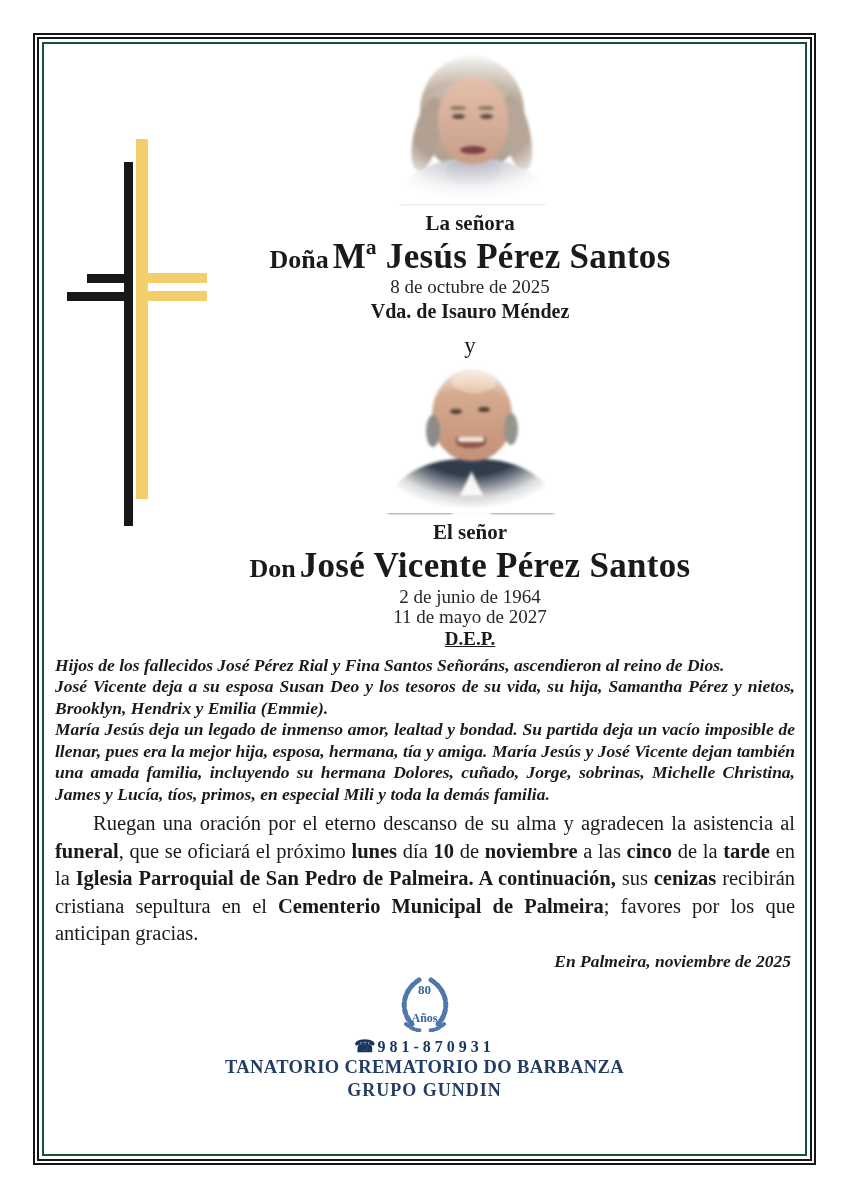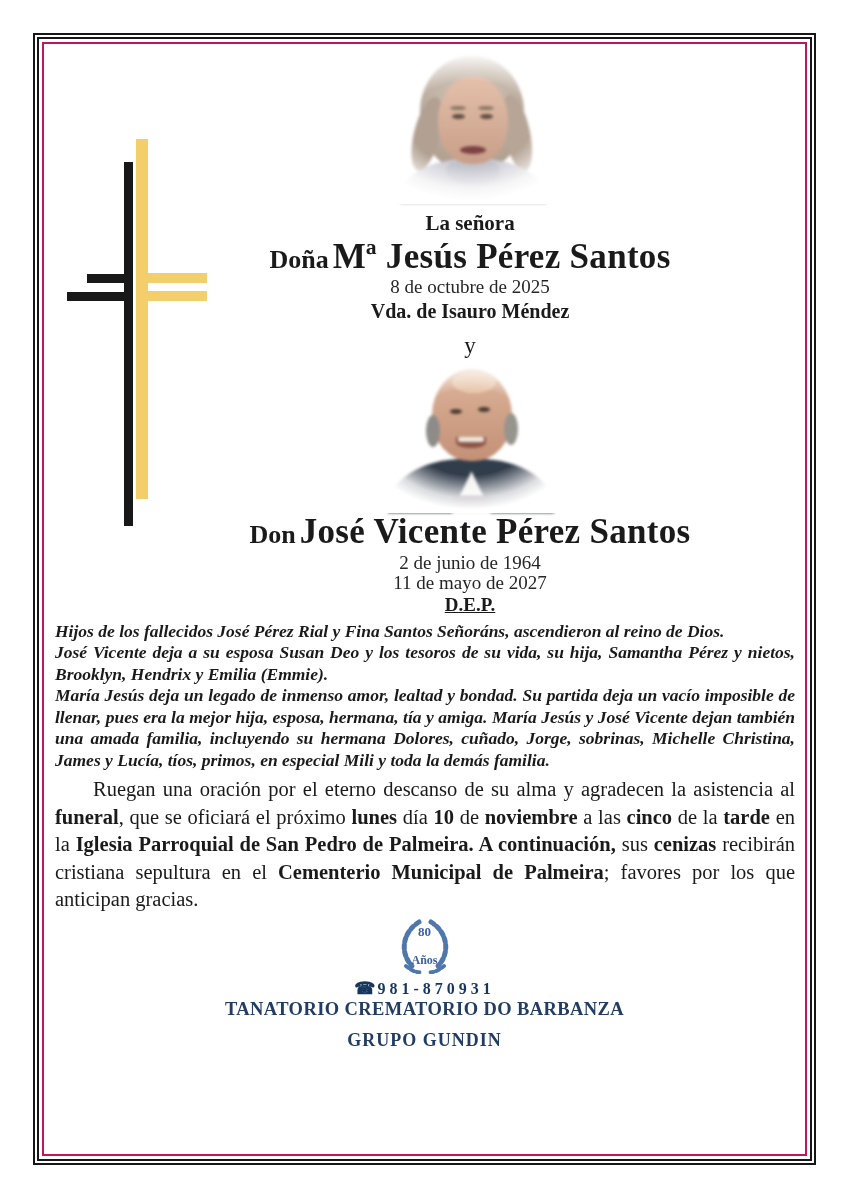--- a/index.html
+++ b/index.html
@@ -2,21 +2,21 @@
 <html><head>
 <meta charset="utf-8">
 <style>
   * { margin:0; padding:0; box-sizing:border-box; }
   html,body { width:850px; height:1192px; background:#ffffff; }
   body { font-family:"Liberation Serif", serif; color:#1a1a1a; position:relative; overflow:hidden; }
 
   
   .frame-outer { position:absolute; left:33px; top:33px; width:783px; height:1132px; border:2px solid #161616; }
   .frame-mid   { position:absolute; inset:2px; border:2px solid #161616; }
-  .frame-inner { position:absolute; inset:3px; border:2px solid #be185d; }
+  .frame-inner { position:absolute; inset:3px; border:2px solid #14532d; }
   .content     { position:absolute; inset:0; overflow:hidden; }
 
   
   .cross { position:absolute; left:0; top:0; width:220px; height:500px; }
   .cross div { position:absolute; }
   .gold-v  { left:92px; top:95px;  width:12px; height:360px; background:#f3cf6b; }
   .gold-h1 { left:92px; top:229px; width:71px; height:10px;  background:#f3cf6b; }
   .gold-h2 { left:92px; top:247px; width:71px; height:10px;  background:#f3cf6b; }
   .black-h1{ left:43px; top:230px; width:38px; height:9px;   background:#181818; }
   .black-h2{ left:23px; top:248px; width:58px; height:9px;   background:#181818; }
@@ -81,21 +81,21 @@
   .wreath { position:relative; width:78px; height:58px; display:inline-block; }
   .wreath svg { position:absolute; inset:0; }
   .wreath-text { position:absolute; inset:0; display:flex; flex-direction:column; justify-content:center; align-items:center;
                  color:#3c62a0; font-weight:bold; line-height:1; padding-top:2px; }
   .wreath-text .y80 { font-size:13px; }
   .wreath-text .yrs { font-size:12px;margin-top:16px; }
   .phone-line { font-weight:bold; color:#16365e; font-size:16px; letter-spacing:4px; margin-top:0; }
   .phone-icon { letter-spacing:0; font-size:17px; margin-right:2px; }
   .company { color:#1d3d6b; font-weight:bold; font-size:19px; line-height:21px; }
   .facility { color:#223c63; font-weight:bold; font-size:18.5px; line-height:21px; letter-spacing:.4px; }
-  .group { color:#223c63; font-weight:bold; font-size:18px; line-height:21px; letter-spacing:1px; margin-top:10px; }
+  .group { color:#223c63; font-weight:bold; font-size:18px; line-height:21px; letter-spacing:1px; margin-top:2px; }
 </style>
 </head>
 <body>
 
 <div class="frame-outer">
  <div class="frame-mid">
   <div class="frame-inner">
    <div class="content">
 
      <div class="cross">
@@ -148,37 +148,39 @@
            <div class="m-hair-l"></div>
                 <div class="m-hair-r"></div>
            <div class="m-eye-l"></div>
                 <div class="m-eye-r"></div>
            <div class="m-mouth"></div>
                 <div class="m-teeth"></div>
          </div>
          <div class="vignette"></div>
        </div>
 
+       <div class="title-line">El señor</div>
        <div class="name-line">
          <span class="honorific">Don</span>
          <span class="big-name">José Vicente Pérez Santos</span>
        </div>
        <div class="date-line">2 de junio de 1964</div>
        <div class="date-line">11 de mayo de 2027</div>
        <div class="dep-line">D.E.P.</div>
      </div>
 
      <div class="family">
        <p>Hijos de los fallecidos José Pérez Rial y Fina Santos Señoráns, ascendieron al reino de Dios.</p>
        <p>José Vicente deja a su esposa Susan Deo y los tesoros de su vida, su hija, Samantha Pérez y nietos, Brooklyn, Hendrix y Emilia (Emmie).</p>
        <p>María Jesús deja un legado de inmenso amor, lealtad y bondad. Su partida deja un vacío imposible de llenar, pues era la mejor hija, esposa, hermana, tía y amiga. María Jesús y José Vicente dejan también una amada familia, incluyendo su hermana Dolores, cuñado, Jorge, sobrinas, Michelle Christina, James y Lucía, tíos, primos, en especial Mili y toda la demás familia.</p>
      </div>
 
      <p class="announcement"><span>Ruegan una oración por el eterno descanso de su alma y agradecen la asistencia al </span><span class="bold">funeral</span><span>, que se oficiará el próximo </span><span class="bold">lunes</span><span> día </span><span class="bold">10</span><span> de </span><span class="bold">noviembre</span><span> a las </span><span class="bold">cinco</span><span> de la </span><span class="bold">tarde</span><span> en la </span><span class="bold">Iglesia Parroquial de San Pedro de Palmeira. A continuación,</span><span> sus </span><span class="bold">cenizas</span><span> recibirán cristiana sepultura en el </span><span class="bold">Cementerio Municipal de Palmeira</span><span>; favores por los que anticipan gracias.</span></p>
 
+     <div class="dateline">En Palmeira, noviembre de 2025</div>
 
      <div class="footer">
        <div class="wreath">
          <svg viewBox="0 0 78 58">
            <path d="M33,6 C17,16 13,36 26,50" fill="none" stroke="#5077ab" stroke-width="5" stroke-dasharray="4 3" stroke-linecap="round"></path>
            <path d="M45,6 C61,16 65,36 52,50" fill="none" stroke="#5077ab" stroke-width="5" stroke-dasharray="4 3" stroke-linecap="round"></path>
            <path d="M20,50 C26,55 31,57 36,56" fill="none" stroke="#5077ab" stroke-width="4" stroke-dasharray="3 3" stroke-linecap="round"></path>
            <path d="M58,50 C52,55 47,57 42,56" fill="none" stroke="#5077ab" stroke-width="4" stroke-dasharray="3 3" stroke-linecap="round"></path>
          </svg>
          <div class="wreath-text">

